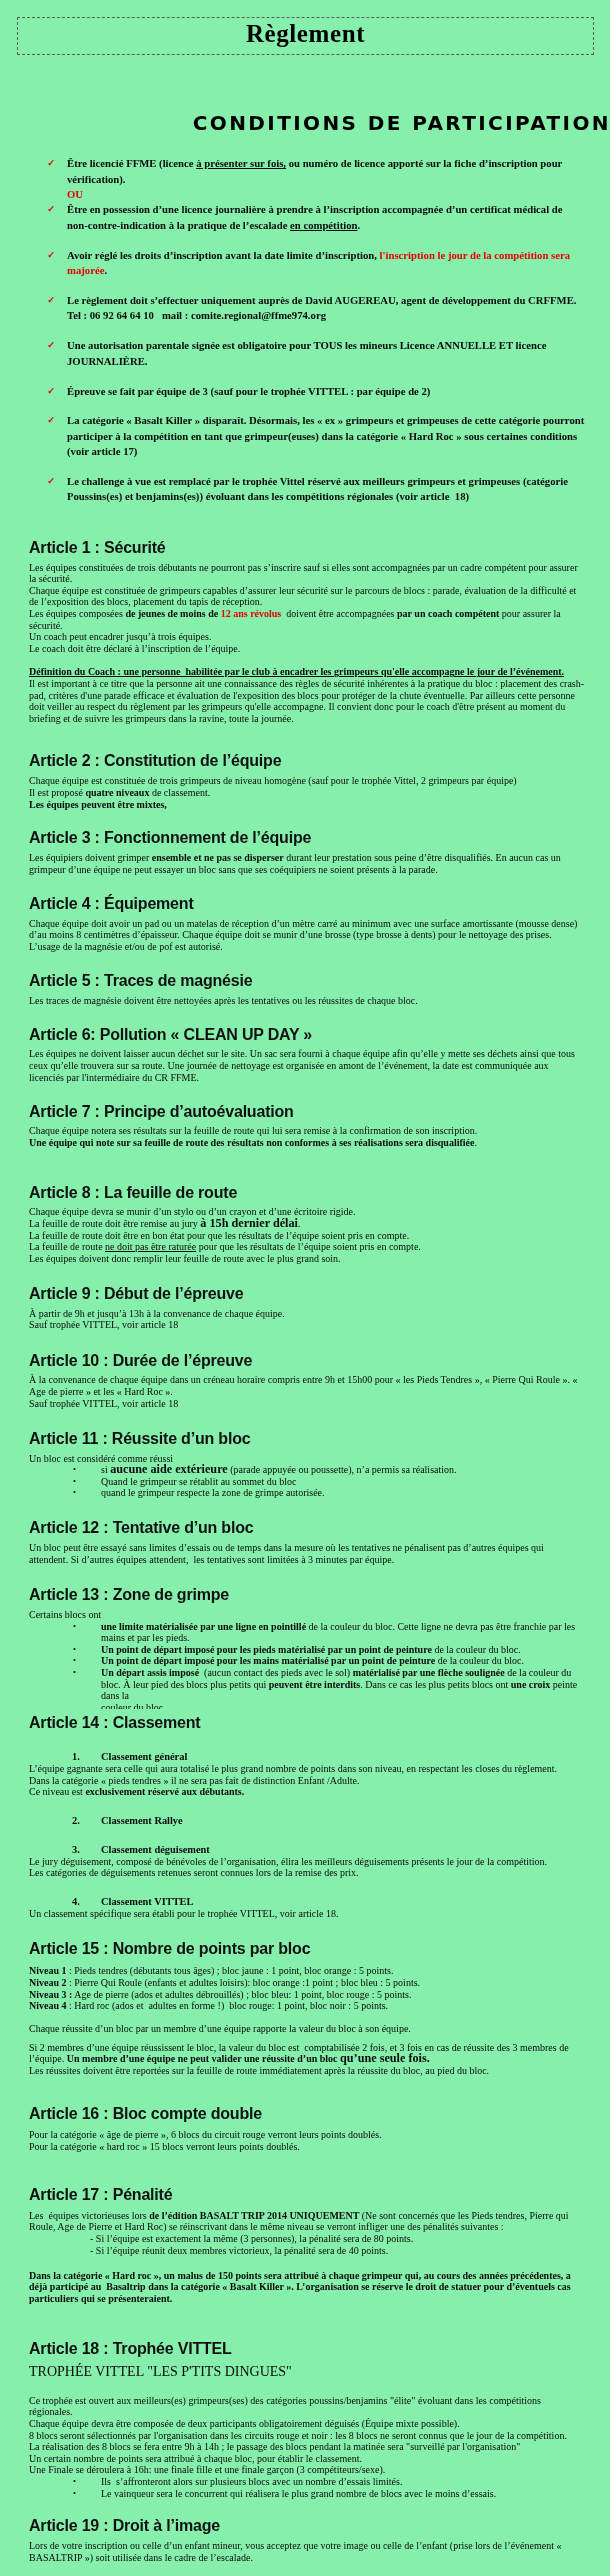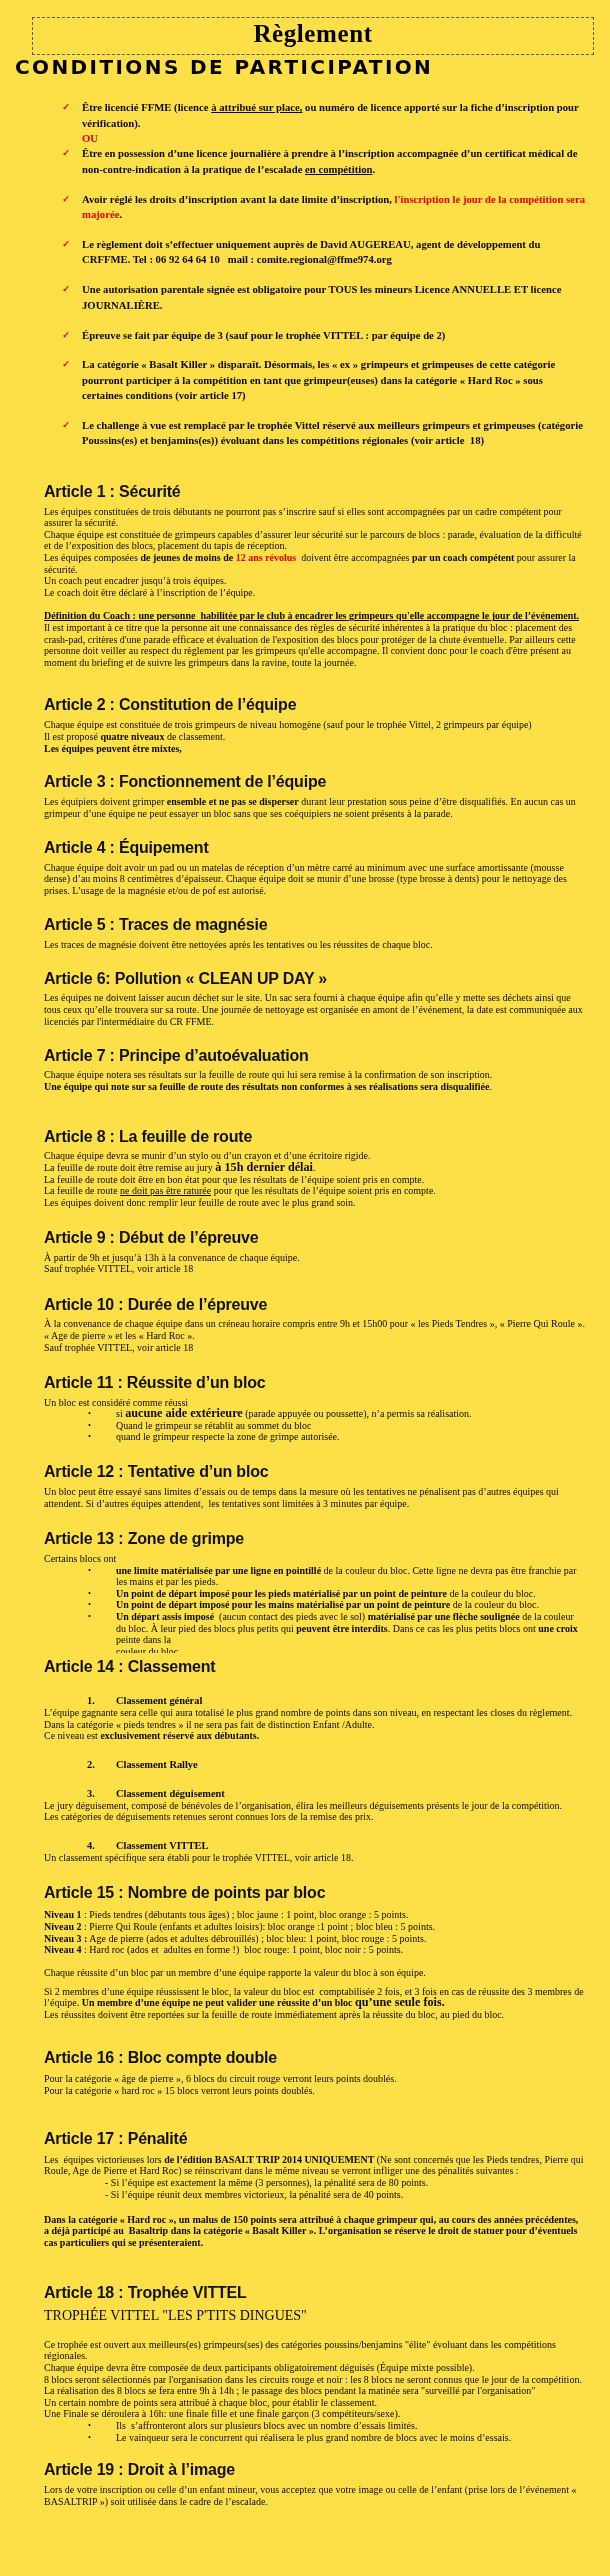--- a/index.html
+++ b/index.html
@@ -1,35 +1,35 @@
 <!DOCTYPE html>
 <html style="--red: #e60000; --ink: #0a0a0a;font-size:9.8px"><head>
 <meta charset="utf-8">
 <style>
   :root{ --red:#e60000; --ink:#0a0a0a; }
   *{ box-sizing:border-box; }
   html,body{ margin:0; padding:0; background:#ffffff; }
   .page{
-    width:611px; height:2576px; overflow:hidden; background:#fde047;
+    width:611px; height:2576px; overflow:hidden; background:#86efac;
     color:var(--ink);
     font-family:"Liberation Serif", serif;
-    padding-left:15px;
   }
   .title-box{
     margin:17px 17px 0 17px;
     border:1.2px dashed #5a5a5a;
     text-align:center;
     padding:2.4px 0 6.1px 0;
   }
   .title-box h1{
     margin:0; font-family:"Liberation Serif", serif;
     font-weight:bold; font-size:25px; letter-spacing:0.6px; color:#000;
   }
   .main-title{
-    text-align:left;
+    margin-top:56px;
+    text-align:right;
     font-family:"DejaVu Sans", sans-serif;
     font-weight:bold; font-size:20px; letter-spacing:2.4px; color:#000;
   }
   .doc{
     padding:21px 26px 0 29px;
     font-size:10px; line-height:11.6px;
   }
   .para{ margin:0; }
   .gap{ width:100%; }
   .article-title{
@@ -56,21 +56,21 @@
 </style>
 </head>
 <body>
 
 <div class="page">
   <div class="title-box">
     <h1>Règlement</h1>
   </div>
   <div class="main-title">CONDITIONS DE PARTICIPATION</div>
   <div class="doc" id="doc-body">
-      <div class="li check"><span class="mk">✓</span><span>Être licencié FFME (licence </span><span class="u">à attribué sur place,</span><span> ou numéro de licence apporté sur la fiche d’inscription pour vérification).</span></div>
+      <div class="li check"><span class="mk">✓</span><span>Être licencié FFME (licence </span><span class="u">à présenter sur fois,</span><span> ou numéro de licence apporté sur la fiche d’inscription pour vérification).</span></div>
       <div class="para indc"><span class="b r">OU</span></div>
       <div class="li check"><span class="mk">✓</span><span>Être en possession d’une licence journalière à prendre à l’inscription accompagnée d’un certificat médical de non-contre-indication à la pratique de l’escalade </span><span class="u">en compétition</span><span>.</span></div>
       <div class="gap" style="height: 14.7px;"></div>
       <div class="li check"><span class="mk">✓</span><span>Avoir réglé les droits d’inscription avant la date limite d’inscription, </span><span class="r">l'inscription le jour de la compétition sera majorée</span><span>.</span></div>
       <div class="gap" style="height: 14.7px;"></div>
       <div class="li check"><span class="mk">✓</span><span>Le règlement doit s’effectuer uniquement auprès de David AUGEREAU, agent de développement du CRFFME. Tel : 06 92 64 64 10&nbsp;&nbsp; mail : comite.regional@ffme974.org</span></div>
       <div class="gap" style="height: 14.7px;"></div>
       <div class="li check"><span class="mk">✓</span><span>Une autorisation parentale signée est obligatoire pour TOUS les mineurs Licence ANNUELLE ET licence JOURNALIÈRE.</span></div>
       <div class="gap" style="height: 14.7px;"></div>
       <div class="li check"><span class="mk">✓</span><span>Épreuve se fait par équipe de 3 (sauf pour le trophée VITTEL : par équipe de 2)</span></div>

